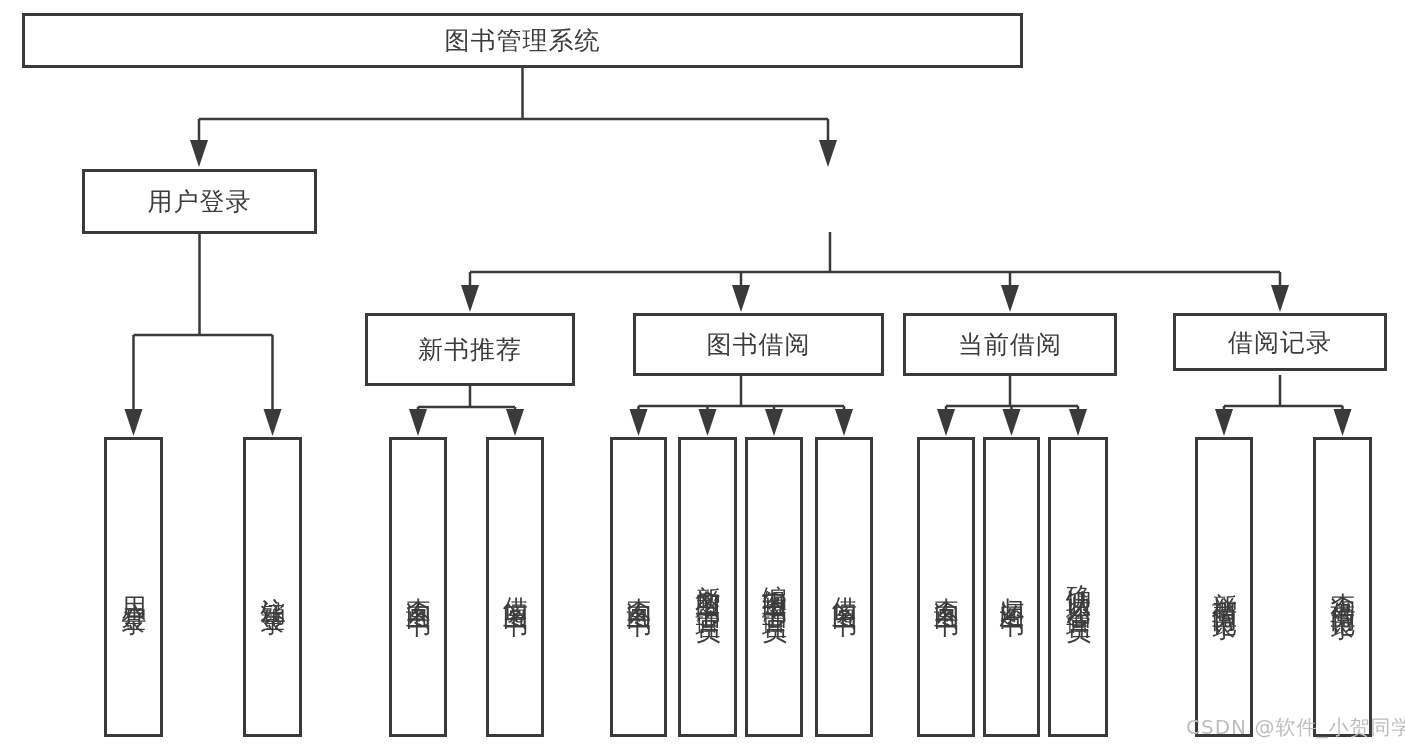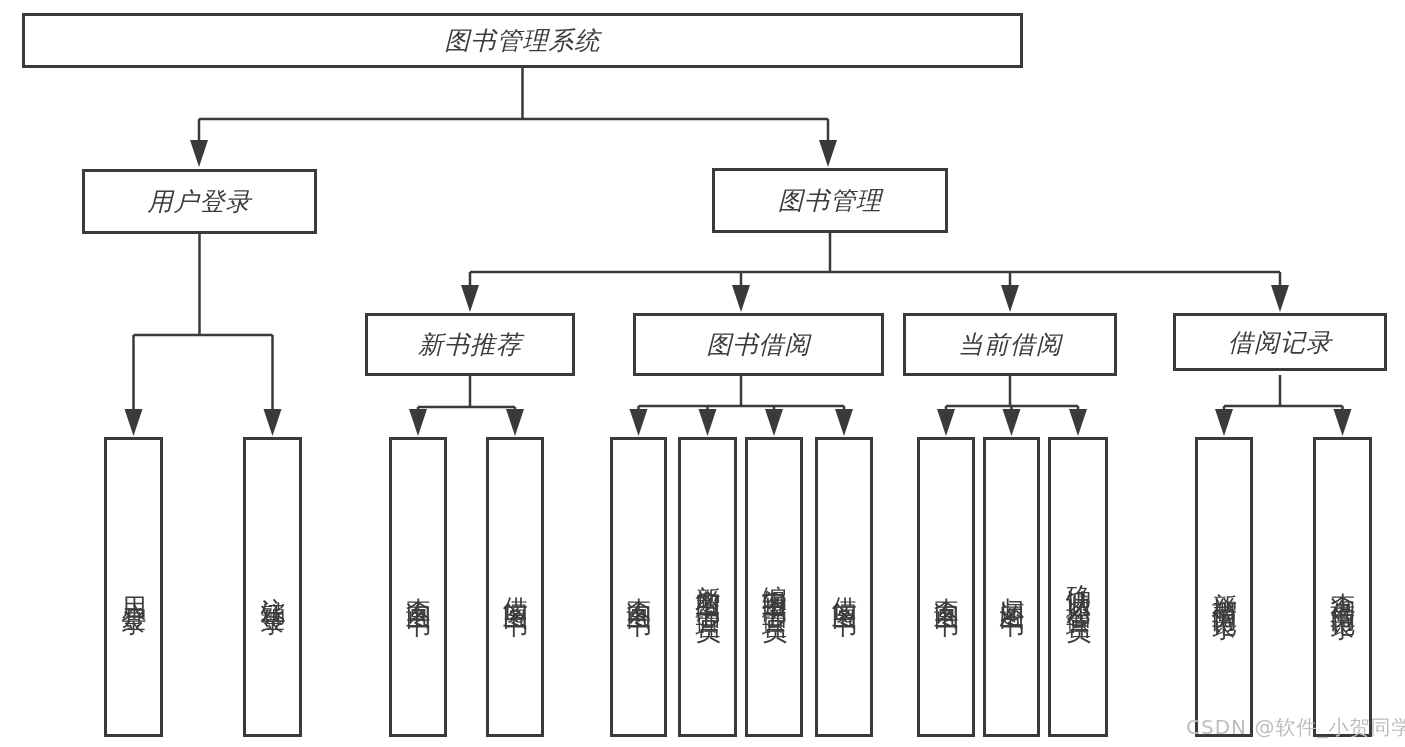--- a/index.html
+++ b/index.html
@@ -18,21 +18,20 @@
     border:3px solid #3a3a3a;
     background:#ffffff;
     display:flex;align-items:center;justify-content:center;
     color:#3c3c3c;
     z-index:2;
   }
   .h-node{
     font-size:25px;
     letter-spacing:1px;
     white-space:nowrap;
-    font-style:italic;
   }
   .v-node{
     font-size:25px;
     writing-mode:vertical-rl;
     text-orientation:mixed;
     letter-spacing:5px;
     line-height:52px;
     overflow:visible;
   }
   .watermark{
@@ -79,23 +78,22 @@
       <polygon points="1002.5,409 1020.5,409 1011.5,436"></polygon>
       <polygon points="1069,409 1087,409 1078,436"></polygon>
       <polygon points="1215,409 1233,409 1224,436"></polygon>
       <polygon points="1333.5,409 1351.5,409 1342.5,436"></polygon>
     </g>
   </svg>
 
   <div class="node h-node" style="left:22px;top:13px;width:1001px;height:55px;">图书管理系统</div>
 
   <div class="node h-node" style="left:82px;top:169px;width:235px;height:65px;">用户登录</div>
-  <div class="node h-node" style="left:712px;top:168px;width:236px;height:65px;">图书管理</div>
 
-  <div class="node h-node" style="left:365px;top:313px;width:210px;height:63px;">新书推荐</div>
+  <div class="node h-node" style="left:365px;top:313px;width:210px;height:73px;">新书推荐</div>
   <div class="node h-node" style="left:633px;top:313px;width:251px;height:63px;">图书借阅</div>
   <div class="node h-node" style="left:903px;top:313px;width:214px;height:63px;">当前借阅</div>
   <div class="node h-node" style="left:1173px;top:313px;width:214px;height:58px;">借阅记录</div>
 
   <div class="node v-node" style="left:104px;top:437px;width:59px;height:300px;">用户登录</div>
   <div class="node v-node" style="left:243px;top:437px;width:59px;height:300px;">注销登录</div>
 
   <div class="node v-node" style="left:389px;top:437px;width:58px;height:300px;">查询图书</div>
   <div class="node v-node" style="left:486px;top:437px;width:58px;height:300px;">借阅图书</div>
 

